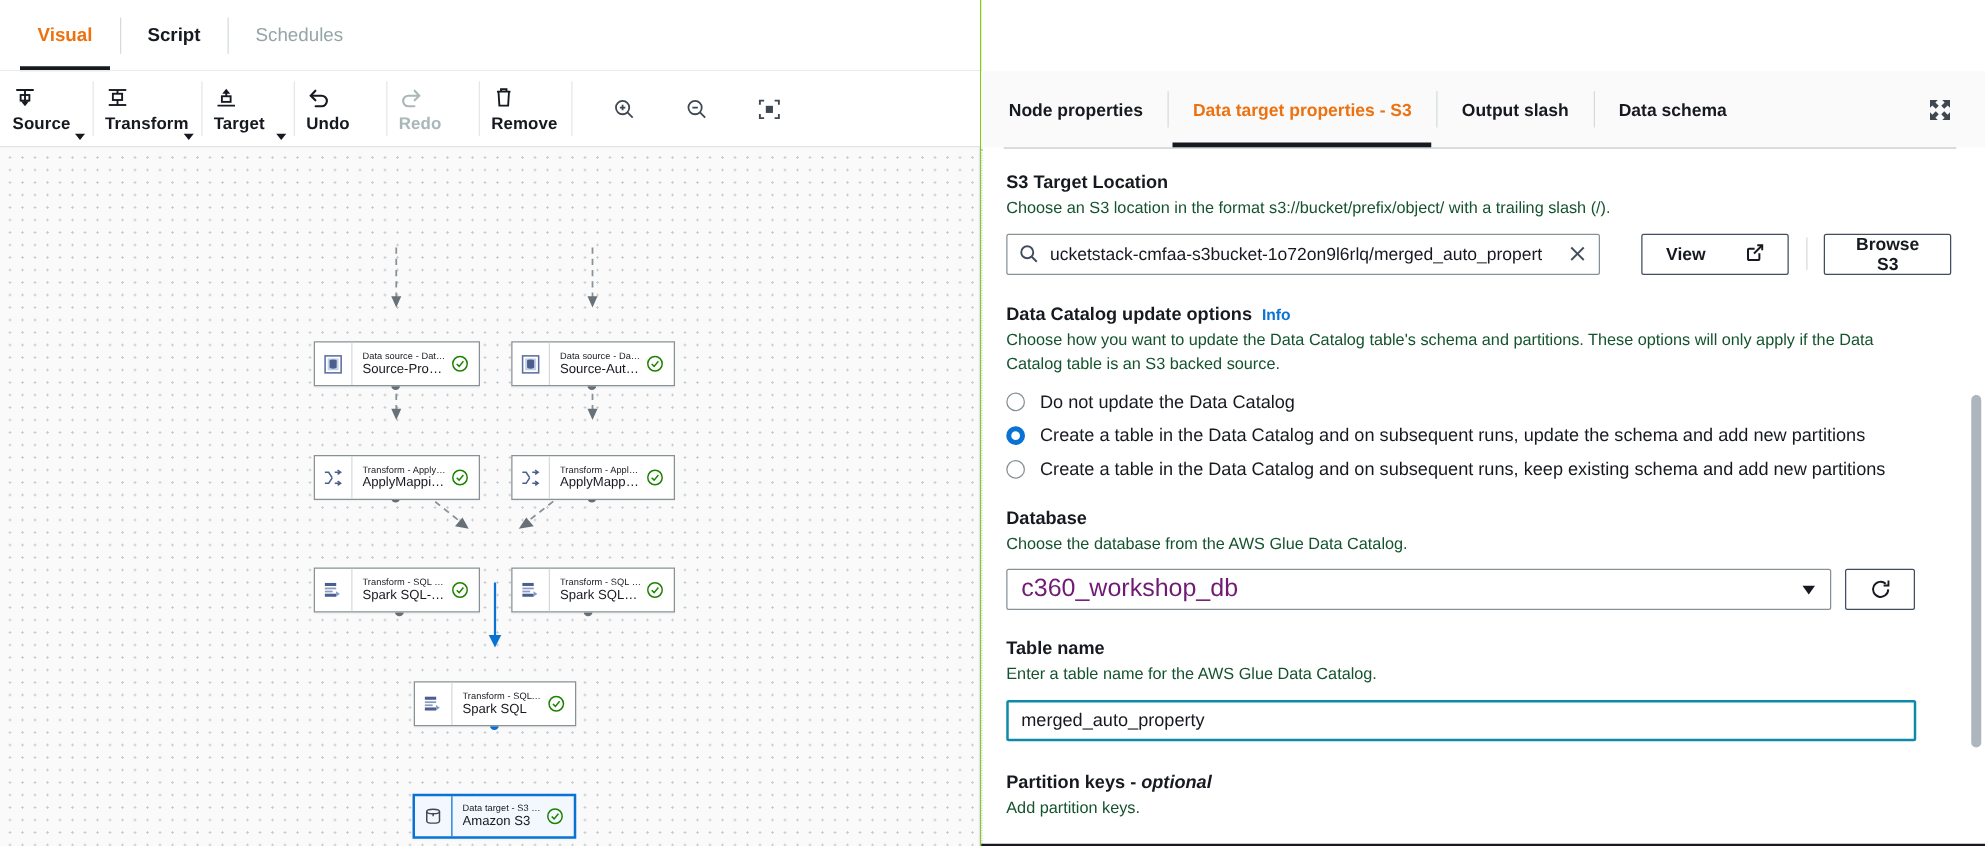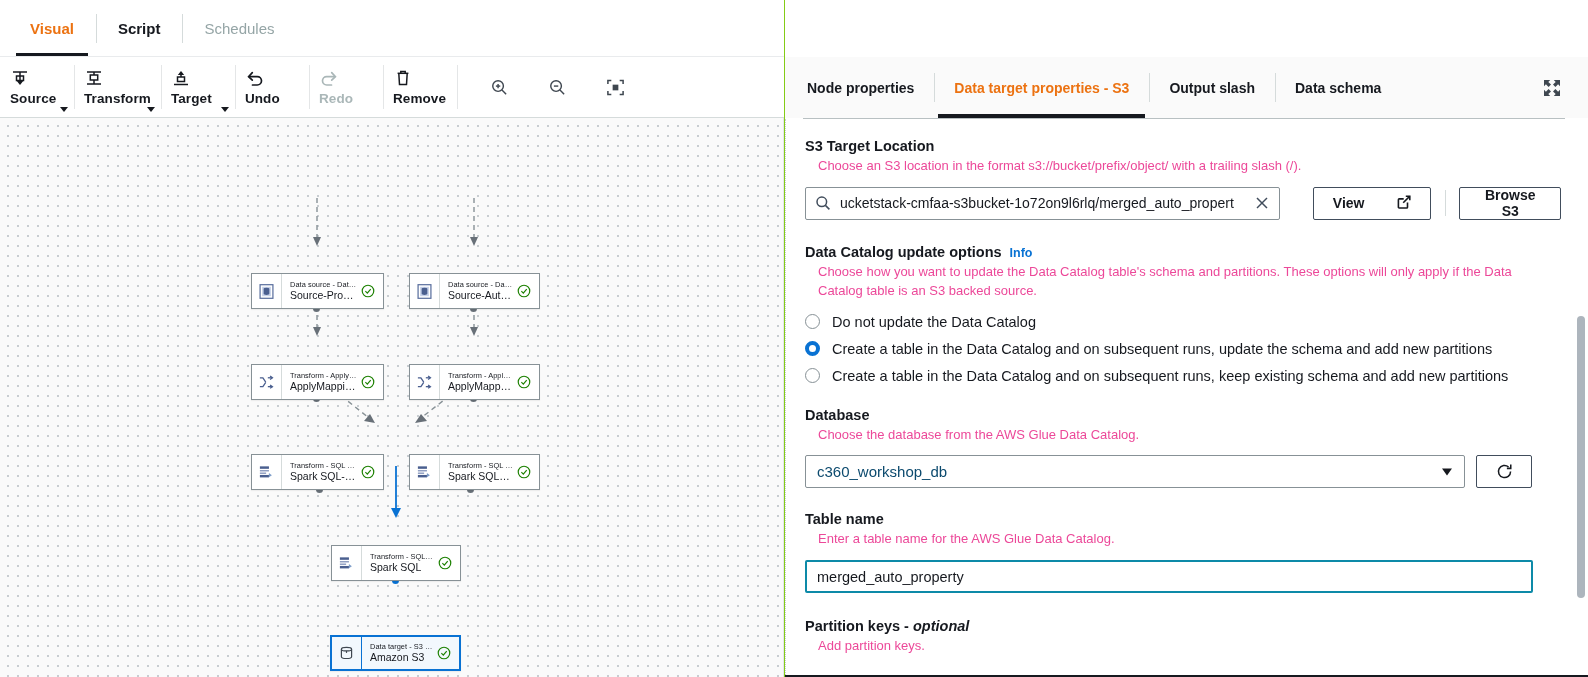--- a/index.html
+++ b/index.html
@@ -148,21 +148,21 @@
   }
   .panel-body {
     position: absolute; left: 0; top: 119px; width: 804px; height: 558px;
     overflow: hidden; background: #fff;
     border-left: 1px dotted #c6ccd1;
   }
   .pb-inner { padding: 19px 28px 0 19px; }
 
   .field-label { font-size: 14.5px; font-weight: bold; color: #16191f; margin: 0 0 3px; }
   .field-label .opt { font-weight: bold; font-style: italic; }
-  .field-desc { font-size: 13px; color: #ec4899; line-height: 1.45; margin: 0 13px 11px; }
+  .field-desc { font-size: 13px; color: #14532d; line-height: 1.45; margin: 0 0 11px; }
   .info-link { color: #0972d3; font-size: 12.5px; font-weight: bold; margin-left: 8px; cursor: pointer; }
 
   .row { display: flex; align-items: center; }
 
   .s3-input-wrap {
     position: relative; flex: 0 0 475px; height: 33px;
     border: 1px solid #879196; border-radius: 2px; background: #fff;
     display: flex; align-items: center; padding: 0 8px 0 9px;
   }
   .s3-input-wrap .srch { flex: 0 0 18px; display: flex; align-items: center; color: #414d5c; }
@@ -186,21 +186,21 @@
     border: 1.6px solid #879196; background: #fff; margin-right: 12px; position: relative;
   }
   .radio.checked { border: 4.5px solid #0972d3; background: #fff; }
   .radio-label { font-size: 14.5px; color: #16191f; }
 
   .select-wrap {
     position: relative; flex: 0 0 660px; height: 33px;
     border: 1px solid #879196; border-radius: 2px; background: #fff;
     display: flex; align-items: center; padding: 0 30px 0 11px; cursor: pointer;
   }
-  .select-val { font-size: 15px; color: #0c4a6e; }
+  .select-val { font-size: 20px; color: #701a75; }
   .select-arrow {
     position: absolute; right: 12px; top: 50%; transform: translateY(-50%);
     width: 0; height: 0; border-left: 5.5px solid transparent;
     border-right: 5.5px solid transparent; border-top: 7px solid #16191f;
   }
   .refresh-btn {
     flex: 0 0 56px; height: 33px; margin-left: 11px;
     border: 1px solid #414d5c; border-radius: 2px; background: #fff;
     display: flex; align-items: center; justify-content: center; cursor: pointer;
   }

